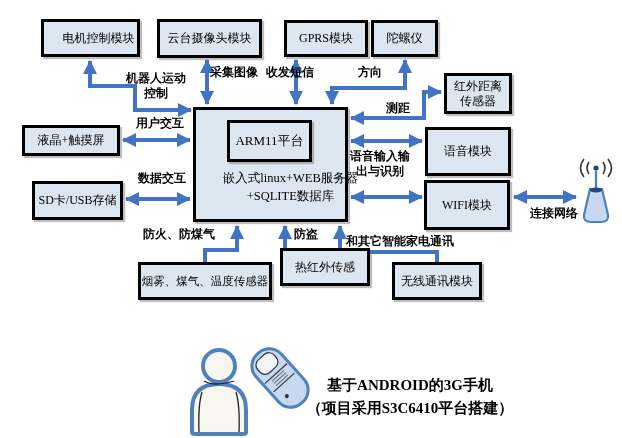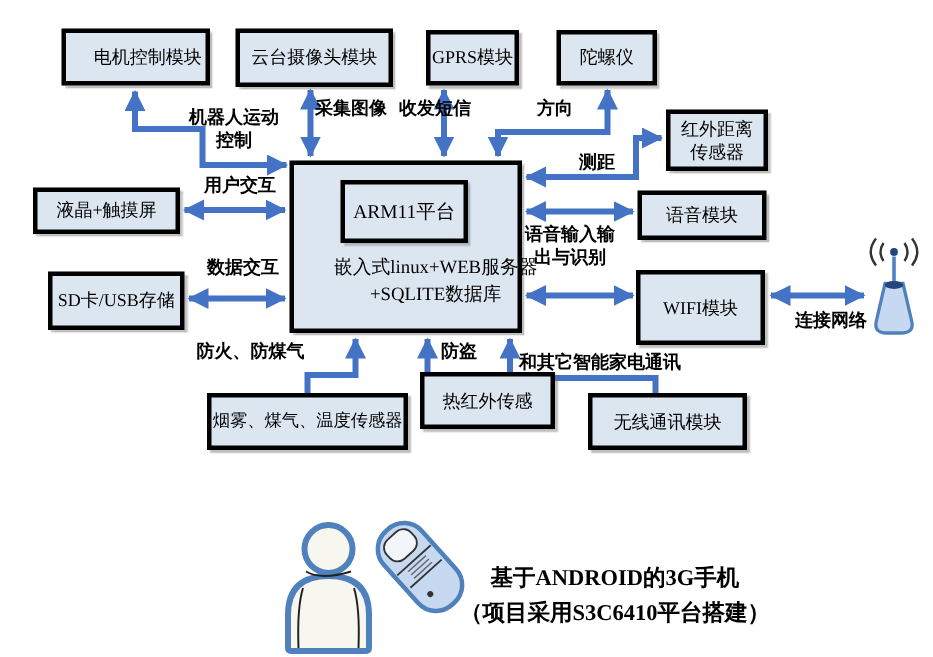--- a/index.html
+++ b/index.html
@@ -84,47 +84,47 @@
       <line x1="266" y1="384" x2="294" y2="384" stroke="#333" stroke-width="1.2"></line>
       <line x1="272" y1="375" x2="288" y2="375" stroke="#667" stroke-width="1"></line>
       <line x1="272" y1="378" x2="288" y2="378" stroke="#667" stroke-width="1"></line>
       <line x1="272" y1="381" x2="288" y2="381" stroke="#667" stroke-width="1"></line>
       <circle cx="273" cy="396" r="2" fill="#333"></circle>
     </g>
   </svg>
 
   <div class="box" style="left:41px;top:19px;width:99px;height:38px;padding-left:16px;">电机控制模块</div>
   <div class="box" style="left:157px;top:19px;width:105px;height:39px;">云台摄像头模块</div>
-  <div class="box" style="left:284px;top:20px;width:62px;height:37px;">GPRS模块</div>
+  <div class="box" style="left:284px;top:20px;width:84px;height:37px;">GPRS模块</div>
   <div class="box" style="left:444px;top:73px;width:68px;height:41px;padding:0 4px;">红外距离传感器</div>
   <div class="box" style="left:371px;top:20px;width:67px;height:37px;">陀螺仪</div>
-  <div class="box" style="left:425px;top:127px;width:86px;height:33px;">语音模块</div>
+  <div class="box" style="left:425px;top:127px;width:86px;height:49px;">语音模块</div>
   <div class="box" style="left:424px;top:180px;width:86px;height:50px;">WIFI模块</div>
   <div class="box" style="left:22px;top:125px;width:98px;height:31px;">液晶+触摸屏</div>
   <div class="box" style="left:32px;top:181px;width:91px;height:39px;">SD卡/USB存储</div>
   <div class="box" style="left:138px;top:262px;width:134px;height:38px;font-size:11.5px;">烟雾、煤气、温度传感器</div>
   <div class="box" style="left:280px;top:248px;width:90px;height:38px;">热红外传感</div>
-  <div class="box" style="left:392px;top:262px;width:106px;height:38px;">无线通讯模块</div>
+  <div class="box" style="left:392px;top:262px;width:90px;height:38px;">无线通讯模块</div>
 
   <div class="box" style="left:193px;top:107px;width:155px;height:115px;"></div>
   <div class="box" style="left:227px;top:120px;width:85px;height:42px;font-size:13px;">ARM11平台</div>
   <div class="pre" style="position:absolute;left:196px;top:170px;width:149px;text-align:center;font-size:12.5px;line-height:1.4;padding-left:20px;">嵌入式linux+WEB服务器
 +SQLITE数据库</div>
 
   <div class="edge-label" style="left:118px;top:71px;width:76px;">机器人运动
 控制</div>
   <div class="edge-label" style="left:208px;top:65px;width:52px;">采集图像</div>
   <div class="edge-label" style="left:262px;top:65px;width:56px;">收发短信</div>
   <div class="edge-label" style="left:350px;top:65px;width:40px;">方向</div>
   <div class="edge-label" style="left:378px;top:101px;width:40px;">测距</div>
   <div class="edge-label" style="left:130px;top:116px;width:60px;">用户交互</div>
   <div class="edge-label" style="left:132px;top:171px;width:60px;">数据交互</div>
   <div class="edge-label" style="left:348px;top:149px;width:64px;">语音输入输
 出与识别</div>
   <div class="edge-label" style="left:525px;top:206px;width:58px;">连接网络</div>
-  <div class="edge-label" style="left:128px;top:227px;width:78px;">防火、防煤气</div>
+  <div class="edge-label" style="left:140px;top:227px;width:78px;">防火、防煤气</div>
   <div class="edge-label" style="left:288px;top:227px;width:36px;">防盗</div>
   <div class="edge-label" style="left:345px;top:234px;width:110px;">和其它智能家电通讯</div>
 
   <div class="caption" style="left:295px;top:376px;width:230px;">基于ANDROID的3G手机</div>
   <div class="caption" style="left:288px;top:399px;width:244px;">（项目采用S3C6410平台搭建）</div>
 
 </div>
 
 </body></html>

